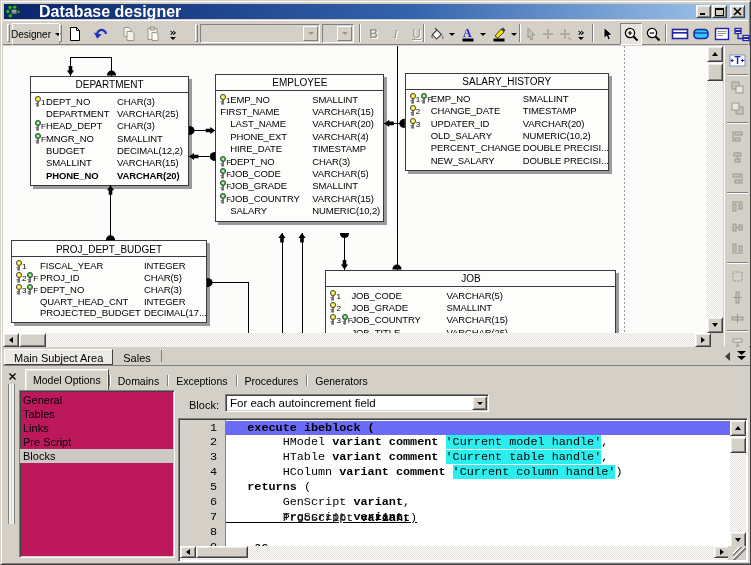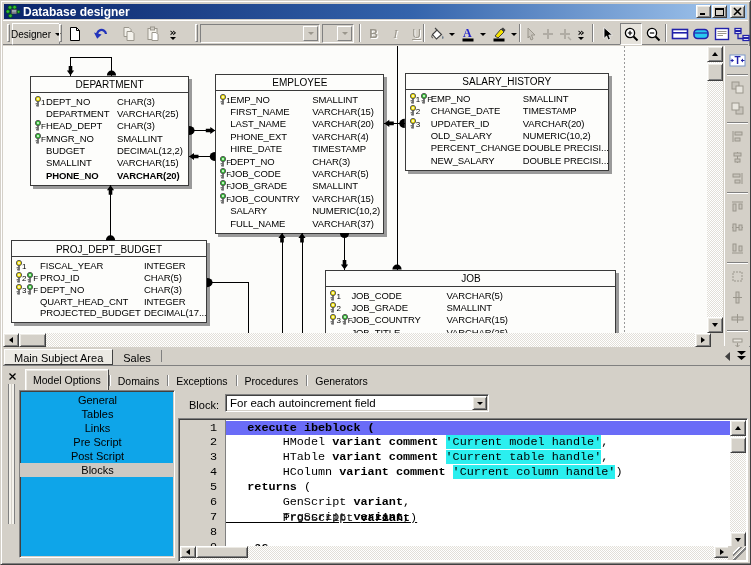--- a/index.html
+++ b/index.html
@@ -10,21 +10,21 @@
     border-top:1px solid #D4D0C8; border-left:1px solid #D4D0C8;
     border-right:1px solid #404040; border-bottom:1px solid #404040;
     box-shadow: inset 1px 1px 0 #fff, inset -1px -1px 0 #808080;
   }
   
   #titlebar {
     position:absolute; left:3px; top:3px; right:3px; height:15px;
     background:linear-gradient(90deg,#0A246A 0%,#3464AC 55%,#A6CAF0 100%);
     display:flex; align-items:center;
   }
-  #title-text { color:#fff; font-weight:bold; font-size:12px; margin-left:2px; letter-spacing:0; }
+  #title-text { color:#fff; font-weight:bold; font-size:16px; margin-left:18px; letter-spacing:0; }
   #app-icon { width:15px; height:13px; margin-left:2px; flex:0 0 auto; }
   .tb-btns { position:absolute; right:2px; top:1px; display:flex; }
   .tb-btn {
     width:15px; height:13px; background:#D4D0C8; margin-left:1px;
     border:1px solid; border-color:#fff #404040 #404040 #fff;
     box-shadow: inset 1px 1px 0 #ECEAE4, inset -1px -1px 0 #808080;
     display:flex; align-items:center; justify-content:center;
   }
   .tb-btn.close { margin-left:3px; }
   
@@ -123,24 +123,24 @@
   #panel-tabs { position:absolute; left:22px; top:0px; height:21px; display:flex; align-items:flex-end; }
   .p-tab { height:19px; padding:3px 7px 0 7px; font-size:10.5px; white-space:nowrap;
     border:1px solid transparent; border-bottom:none; }
   .p-tab.active {
     height:21px; background:#D4D0C8; padding-top:4px;
     border-color:#fff #404040 transparent #fff;
     box-shadow: inset -1px 1px 0 #ECEAE4, inset 1px 0 0 #ECEAE4;
   }
   .p-tab-sep { width:1px; height:11px; background:#808080; box-shadow:1px 0 0 #fff; margin-bottom:4px; flex:0 0 auto; }
   #list-box {
-    position:absolute; left:16px; top:21px; width:156px; height:136px; background:#0ea5e9;
+    position:absolute; left:16px; top:21px; width:156px; height:136px; background:#be185d;
     border:1px solid; border-color:#808080 #fff #fff #808080;
     box-shadow: inset 1px 1px 0 #404040, inset -1px -1px 0 #D4D0C8;
-    padding:2px 0 0 0; height:168px;text-align:center;
+    padding:2px 0 0 0; height:168px;
   }
   .list-item { height:14px; padding:1px 2px 0 3px; font-size:11px; }
   .list-item.selected { background:#CDC9C3; }
   #block-label { position:absolute; left:186px; top:30px; font-size:11px; }
   #block-combo {
     position:absolute; left:222px; top:25px; width:264px; height:18px; background:#fff;
     border:1px solid; border-color:#808080 #fff #fff #808080;
     box-shadow: inset 1px 1px 0 #404040, inset -1px -1px 0 #D4D0C8;
     font-size:11.5px; padding:2px 0 0 4px;
   }
@@ -480,21 +480,21 @@
                   <rect x="2" y="9.2" width="1.3" height="1.1" fill="#555"></rect>
                 </svg>
                 <span class="sub">1</span>
               </span>
             </span>
             <span class="e-name" style="left:14px">EMP_NO</span>
             <span class="e-type" style="left:96px">SMALLINT</span>
           </div>
           <div class="e-row" style="height: 12.4px;">
             <span class="e-keys"></span>
-            <span class="e-name" style="left:14px">FIRST_NAME</span>
+            <span class="e-name" style="left:4px">FIRST_NAME</span>
             <span class="e-type" style="left:96px">VARCHAR(15)</span>
           </div>
           <div class="e-row" style="height: 12.4px;">
             <span class="e-keys"></span>
             <span class="e-name" style="left:14px">LAST_NAME</span>
             <span class="e-type" style="left:96px">VARCHAR(20)</span>
           </div>
           <div class="e-row" style="height: 12.4px;">
             <span class="e-keys"></span>
             <span class="e-name" style="left:14px">PHONE_EXT</span>
@@ -566,25 +566,20 @@
                 <span class="sub">F</span>
               </span>
             </span>
             <span class="e-name" style="left:14px">JOB_COUNTRY</span>
             <span class="e-type" style="left:96px">VARCHAR(15)</span>
           </div>
           <div class="e-row" style="height: 12.4px;">
             <span class="e-keys"></span>
             <span class="e-name" style="left:14px">SALARY</span>
             <span class="e-type" style="left:96px">NUMERIC(10,2)</span>
-          </div>
-          <div class="e-row" style="height: 12.4px;">
-            <span class="e-keys"></span>
-            <span class="e-name" style="left:14px">FULL_NAME</span>
-            <span class="e-type" style="left:96px">VARCHAR(37)</span>
           </div>
         </div>
       </div>
       <div class="entity" style="left: 401.8px; top: 26.9px; width: 204px;">
         <div class="e-title">SALARY_HISTORY</div>
         <div class="e-rows">
           <div class="e-row" style="height: 12.4px;">
             <span class="e-keys">
               <span class="e-key">
                 <svg width="8" height="11" viewBox="0 0 8 11">
@@ -959,21 +954,20 @@
         <div class="p-tab-sep"></div>
         <div class="p-tab">Procedures</div>
         <div class="p-tab-sep"></div>
         <div class="p-tab">Generators</div>
       </div>
     <div id="list-box">
         <div class="list-item">General</div>
         <div class="list-item">Tables</div>
         <div class="list-item">Links</div>
         <div class="list-item">Pre Script</div>
-        <div class="list-item">Post Script</div>
         <div class="list-item selected">Blocks</div>
       </div>
     <span id="block-label">Block:</span>
     <div id="block-combo">
       <span>For each autoincrement field</span>
       <div class="dd">
           <span class="ddarrow"></span>
         </div>
     </div>
 

